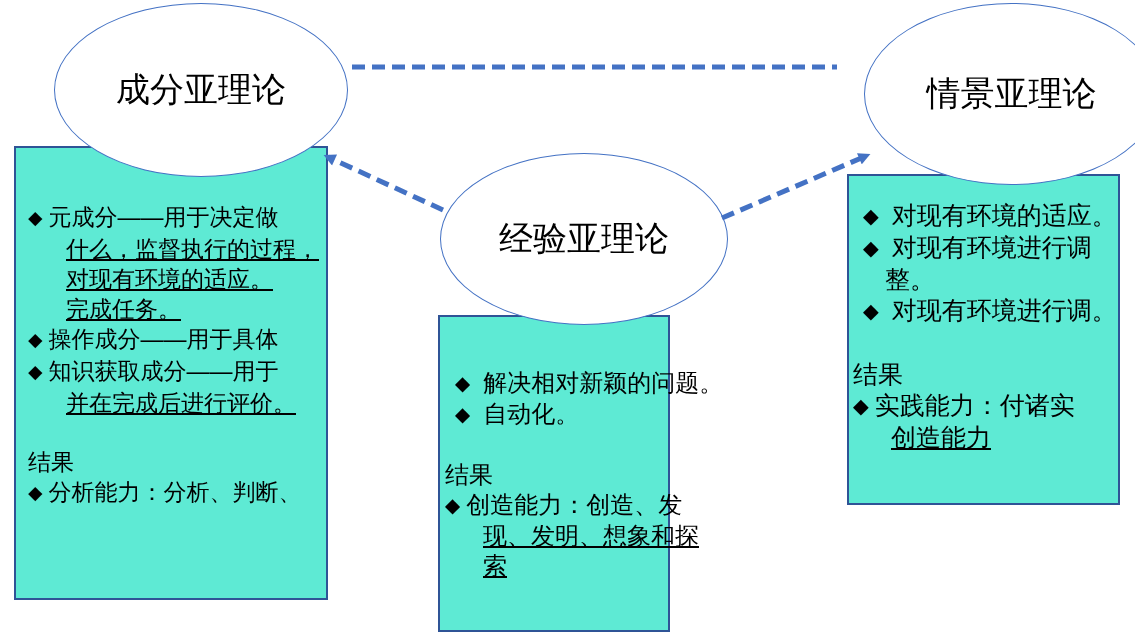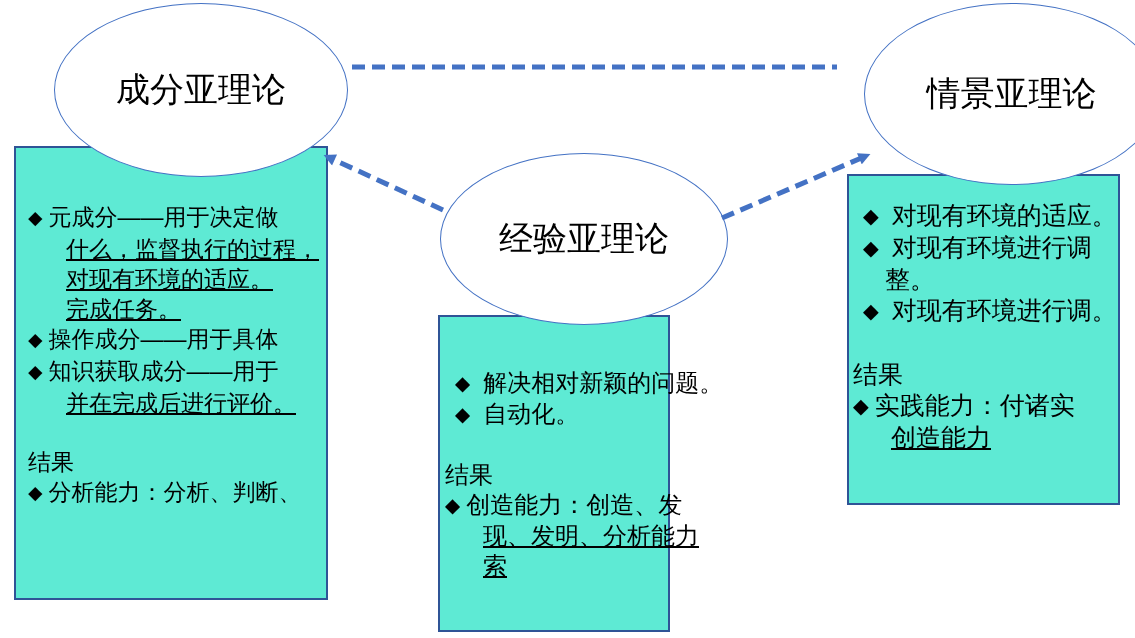--- a/index.html
+++ b/index.html
@@ -56,21 +56,21 @@
       <div class="line k-p"><span>结果</span></div>
       <div class="line k-b"><span class="dia">◆</span><span>分析能力：分析、判断、</span></div>
     </div>
 
   <div class="dbox box-mid">
       <div class="line k-bw"><span class="dia wide">◆</span><span>解决相对新颖的问题。</span></div>
       <div class="line k-bw"><span class="dia wide">◆</span><span>自动化。</span></div>
       <div class="line k-blank"><span></span></div>
       <div class="line k-p"><span>结果</span></div>
       <div class="line k-b"><span class="dia">◆</span><span>创造能力：创造、发</span></div>
-      <div class="line k-i"><span>现、发明、分析能力</span></div>
+      <div class="line k-i"><span>现、发明、想象和探</span></div>
       <div class="line k-i"><span>索</span></div>
     </div>
 
   <div class="dbox box-right">
       <div class="line k-bw"><span class="dia wide">◆</span><span>对现有环境的适应。</span></div>
       <div class="line k-bw"><span class="dia wide">◆</span><span>对现有环境进行调</span></div>
       <div class="line k-iw"><span>整。</span></div>
       <div class="line k-bw"><span class="dia wide">◆</span><span>对现有环境进行调。</span></div>
       <div class="line k-blank"><span></span></div>
       <div class="line k-p"><span>结果</span></div>

